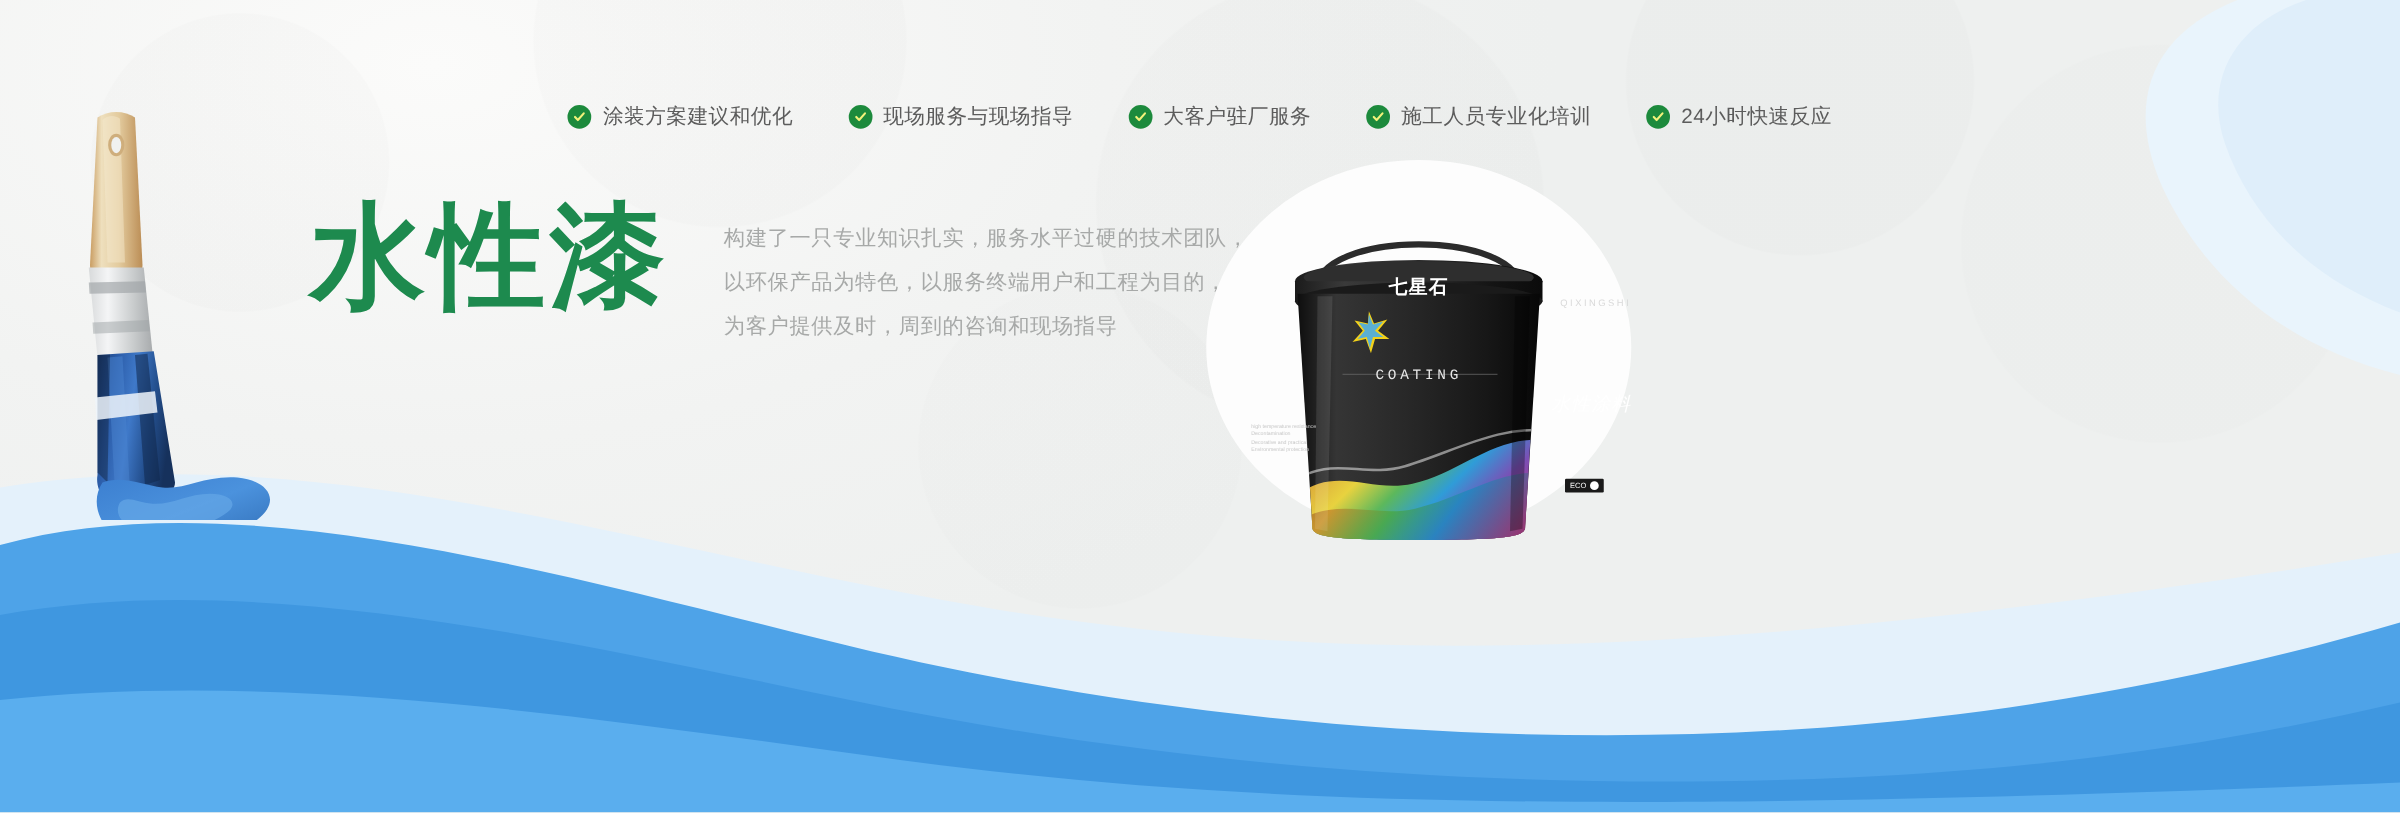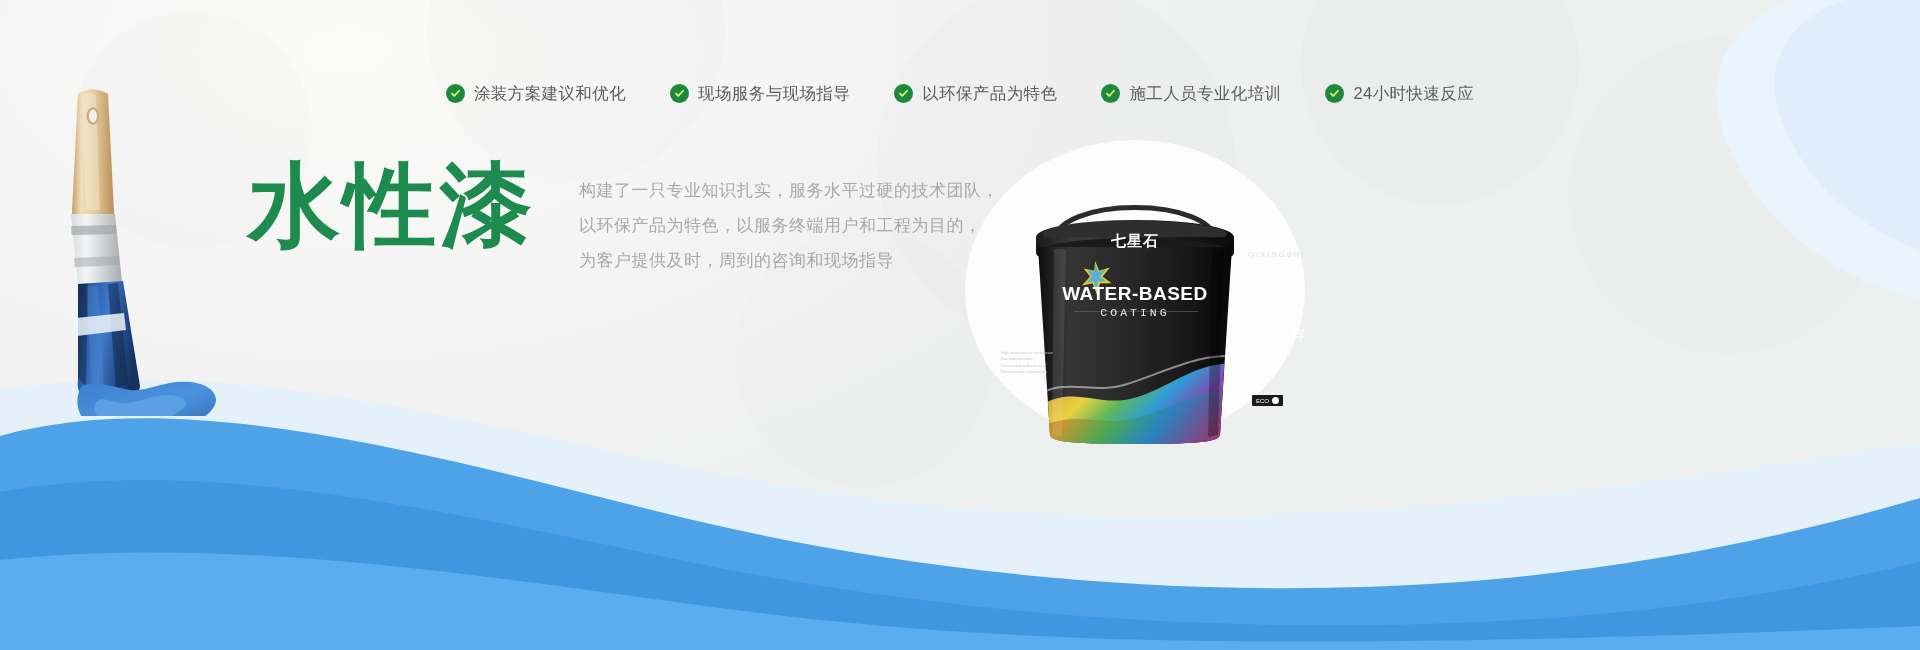--- a/index.html
+++ b/index.html
@@ -76,21 +76,21 @@
     position:absolute; left:352px; top:286px;
     font-size:46px; font-weight:bold; color:#4a4a4a;
     letter-spacing:4px; line-height:1.2;
     font-family:"DejaVu Sans","Liberation Sans",sans-serif;
   }
 
   
   .brush { position:absolute; left:52px; top:86px; width:180px; height:330px; }
 
   
-  .bucket-wrap { position:absolute; left:965px; top:140px; width:340px; height:300px; }
+  .bucket-wrap { position:absolute; left:965px; top:128px; width:340px; height:300px; }
   .bucket-circle {
     position:absolute; left:0; top:0; width:340px; height:300px;
     border-radius:50%;
     background:#fdfdfd;
   }
   .bucket { position:absolute; left:55px; top:45px; width:230px; height:260px; }
 
   .bucket-brand {
     position:absolute; left:0; right:0; top:92px;
     text-align:center; color:#fff;
@@ -228,21 +228,21 @@
       </span>
       <span class="feature-label">现场服务与现场指导</span>
     </div>
 
     <div class="feature">
       <span class="check-icon">
         <svg width="11" height="11" viewBox="0 0 11 11">
           <path d="M2 5.6 L4.3 8 L9 2.7" stroke="#f2f27a" stroke-width="1.7" fill="none" stroke-linecap="round" stroke-linejoin="round"></path>
         </svg>
       </span>
-      <span class="feature-label">以环保产品为特色</span>
+      <span class="feature-label">大客户驻厂服务</span>
     </div>
 
     <div class="feature">
       <span class="check-icon">
         <svg width="11" height="11" viewBox="0 0 11 11">
           <path d="M2 5.6 L4.3 8 L9 2.7" stroke="#f2f27a" stroke-width="1.7" fill="none" stroke-linecap="round" stroke-linejoin="round"></path>
         </svg>
       </span>
       <span class="feature-label">施工人员专业化培训</span>
     </div>
@@ -329,21 +329,20 @@
       <g transform="translate(62,76) scale(0.82)">
         <path d="M16,0 L21,12 L34,8 L25,19 L36,27 L22,27 L18,41 L13,27 L0,30 L10,19 L2,9 L15,12 Z" fill="#f2d11a"></path>
         <path d="M16,3 L20,13 L30,10 L22,19 L30,25 L20,25 L17,36 L14,25 L5,27 L12,19 L6,11 L15,13 Z" fill="#3fa9f5" opacity="0.85"></path>
       </g>
 
       <rect x="54" y="126" width="124" height="1" fill="#6a6a6a" opacity="0.6"></rect>
     </svg>
 
     <div class="bucket-brand">七星石</div>
     <div class="bucket-brand-en">QIXINGSHI</div>
-    <div class="bucket-title">WATER-BASED</div>
     <div class="bucket-sub">COATING</div>
     <div class="bucket-cn">水性涂料</div>
 
     <div class="bucket-lines">
       <div>high temperature resistance</div>
       <div>Decontamination</div>
       <div>Decorative and practical</div>
       <div>Environmental protection</div>
     </div>
 

